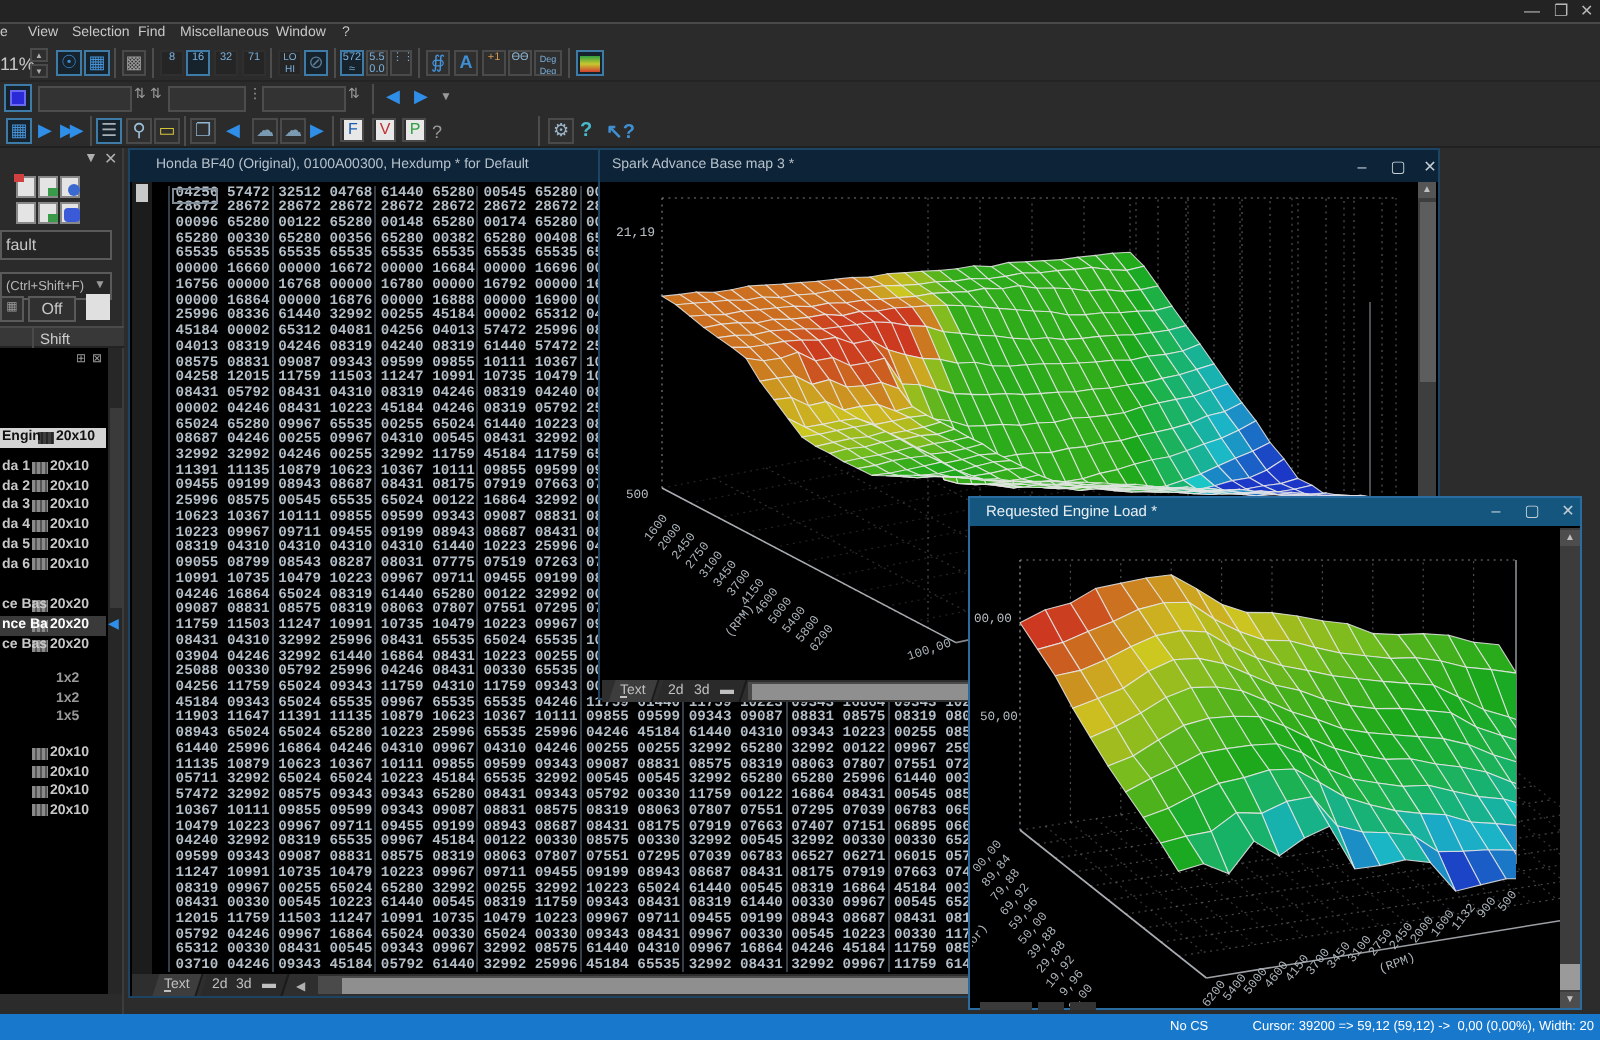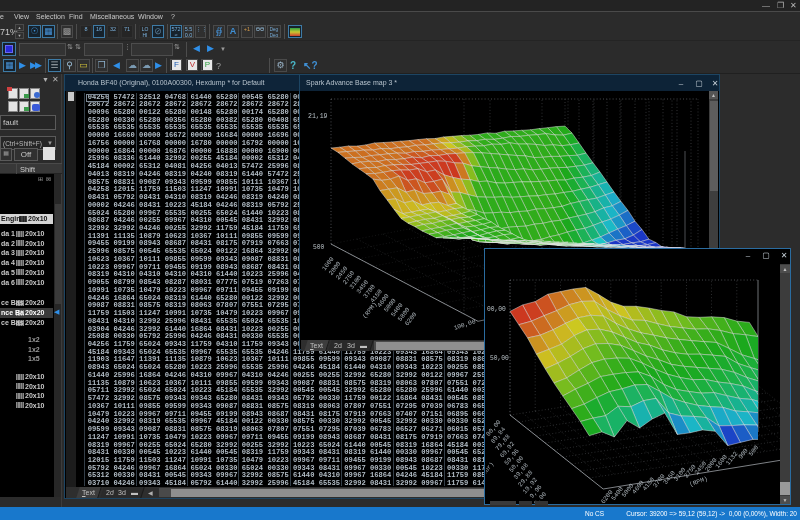--- a/index.html
+++ b/index.html
@@ -41,21 +41,21 @@
 <span class="abs" style="left:69px;top:1px">Find</span>
 <span class="abs" style="left:90px;top:1px">Miscellaneous</span>
 <span class="abs" style="left:138px;top:1px">Window</span>
 <span class="abs" style="left:171px;top:1px">?</span>
 </div>
 
 <div class="abs" style="left:0;top:23px;width:800px;height:18px;background:#2b2b2b;border-bottom:1px solid #242424"></div>
 <div class="abs" style="left:0;top:41px;width:800px;height:17px;background:#2b2b2b"></div>
 <div class="abs" style="left:0;top:58px;width:800px;height:16px;background:#2b2b2b;border-bottom:1px solid #202020"></div>
 <div class="abs" style="left:0;top:0;width:800px;height:0;z-index:0">
-    <div style="position:absolute;left:0px;top:27px;font-size:9px;color:#c8c8c8">71%</div>
+    <div style="position:absolute;left:0px;top:27px;font-size:9px;color:#c8c8c8">11%</div>
     <div class="tb" style="left:15px;top:24px;width:9px;height:7px;border-color:#4a4a4a;background:#2f2f2f">
       <span class="sgl">▲</span>
     </div>
     <div class="tb" style="left:15px;top:32px;width:9px;height:7px;border-color:#4a4a4a;background:#2f2f2f">
       <span class="sgl">▼</span>
     </div>
     <div class="tb" style="left:28px;top:25px;width:13px;height:13px;border-color:#3e7ba6;background:#16222c">
       <span class="ig" style="color:#3f8fd4">☉</span>
     </div>
     <div class="tb" style="left:42px;top:25px;width:13px;height:13px;border-color:#3e7ba6;background:#16222c">
@@ -992,20 +992,21 @@
       </div>
   <div class="tab" style="left:55px">
         <b>▬</b>
       </div>
   <div class="abs" style="left:73px;top:1px;width:346px;height:9px;background:#4a4a4a"></div>
   <div class="hsc" style="left:75px;width:342px"></div>
  </div>
 </div>
 
 <div class="abs" style="left:484px;top:248px;width:307px;height:257px;background:#000;border:1px solid #2a6ca0;z-index:3">
+ <div class="wtitle" style="background:#15567f;height:14px;line-height:14px;padding-left:8px;color:#e8eef2;font-size:7.5px">Requested Engine Load *</div>
  <span class="wbtn" style="left:258px;top:2px">–</span>
  <span class="wbtn" style="left:276px;top:2px">▢</span>
  <span class="wbtn" style="left:294px;top:2px">✕</span>
  <svg width="294" height="240" viewBox="0 0 294 240" style="position:absolute;left:1px;top:15px">
       <rect width="294" height="240" fill="#000000"></rect>
       <clipPath id="cpl">
         <rect x="0" y="0" width="272" height="240"></rect>
       </clipPath>
       <line x1="24.0" y1="16.0" x2="24.0" y2="151.0" stroke="#9aa0a6" stroke-width="0.6" stroke-dasharray="1,2.2" opacity="0.8"></line>
       <line x1="24.0" y1="16.0" x2="272.0" y2="16.0" stroke="#9aa0a6" stroke-width="0.6" stroke-dasharray="1,2.2" opacity="0.8"></line>

